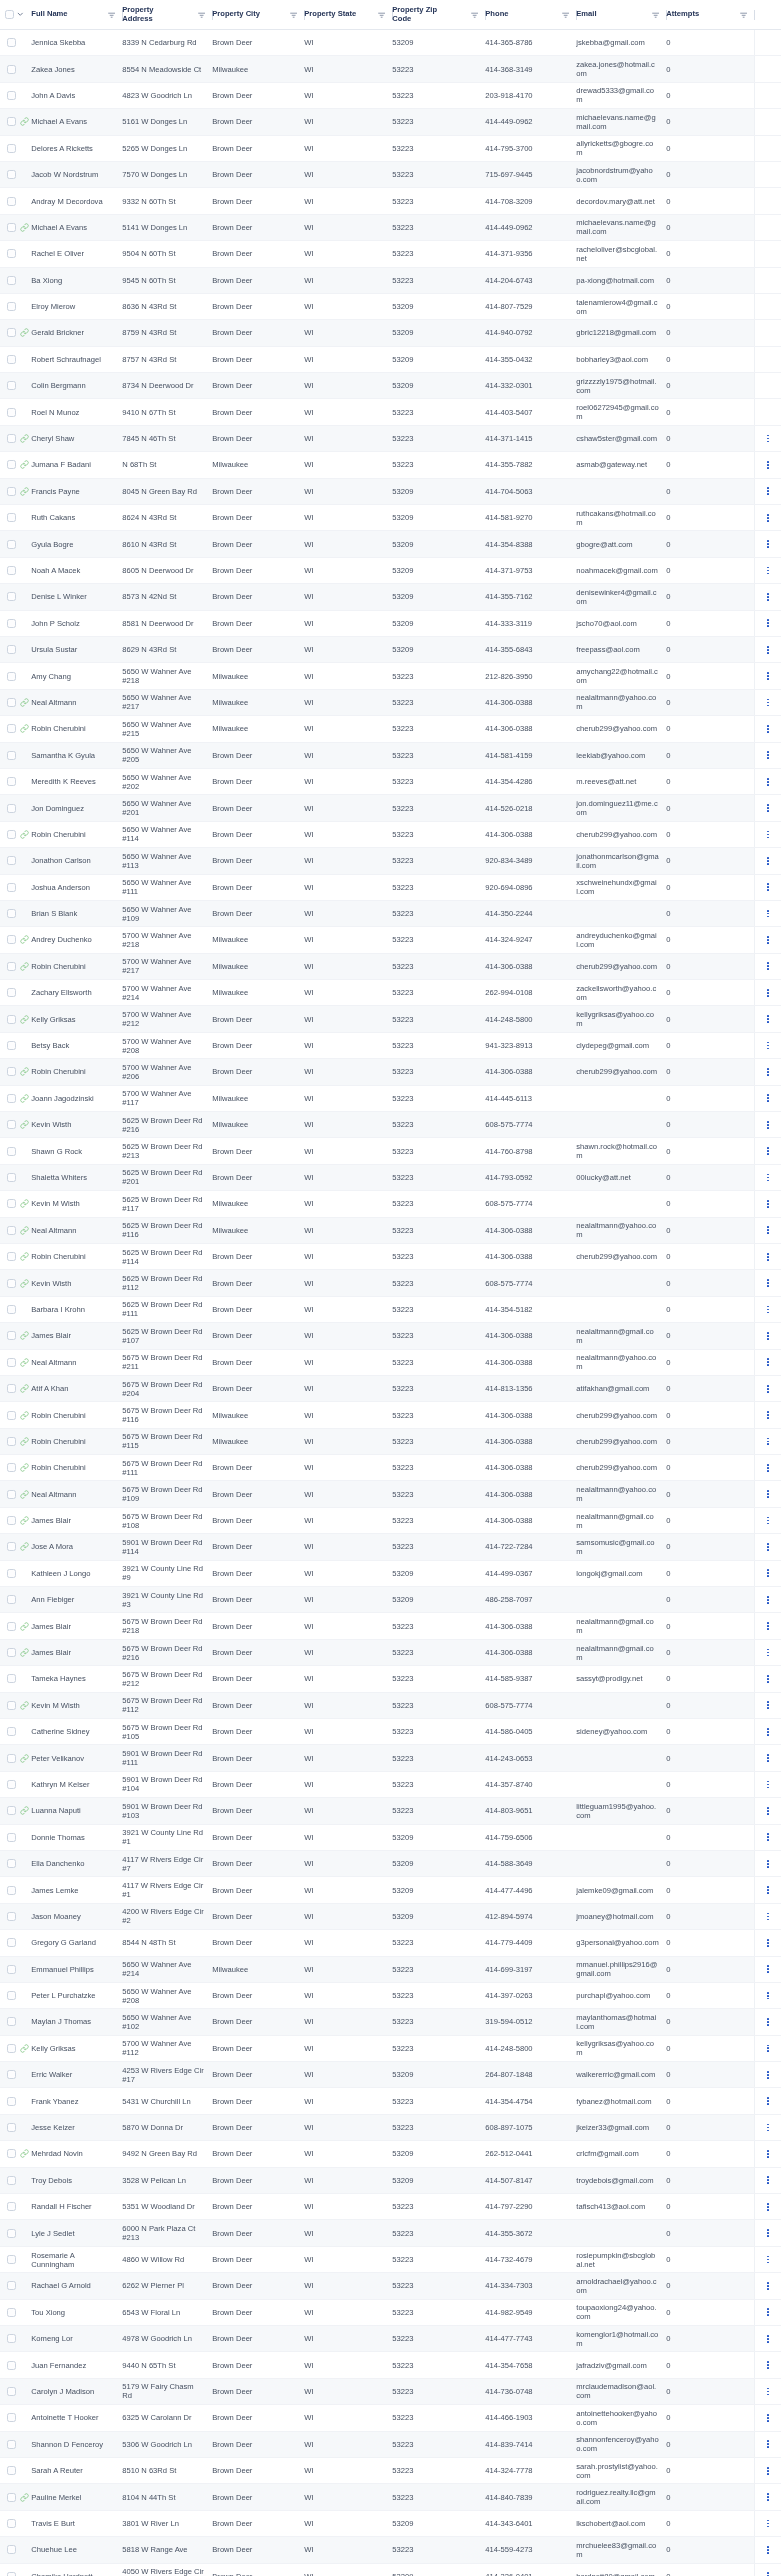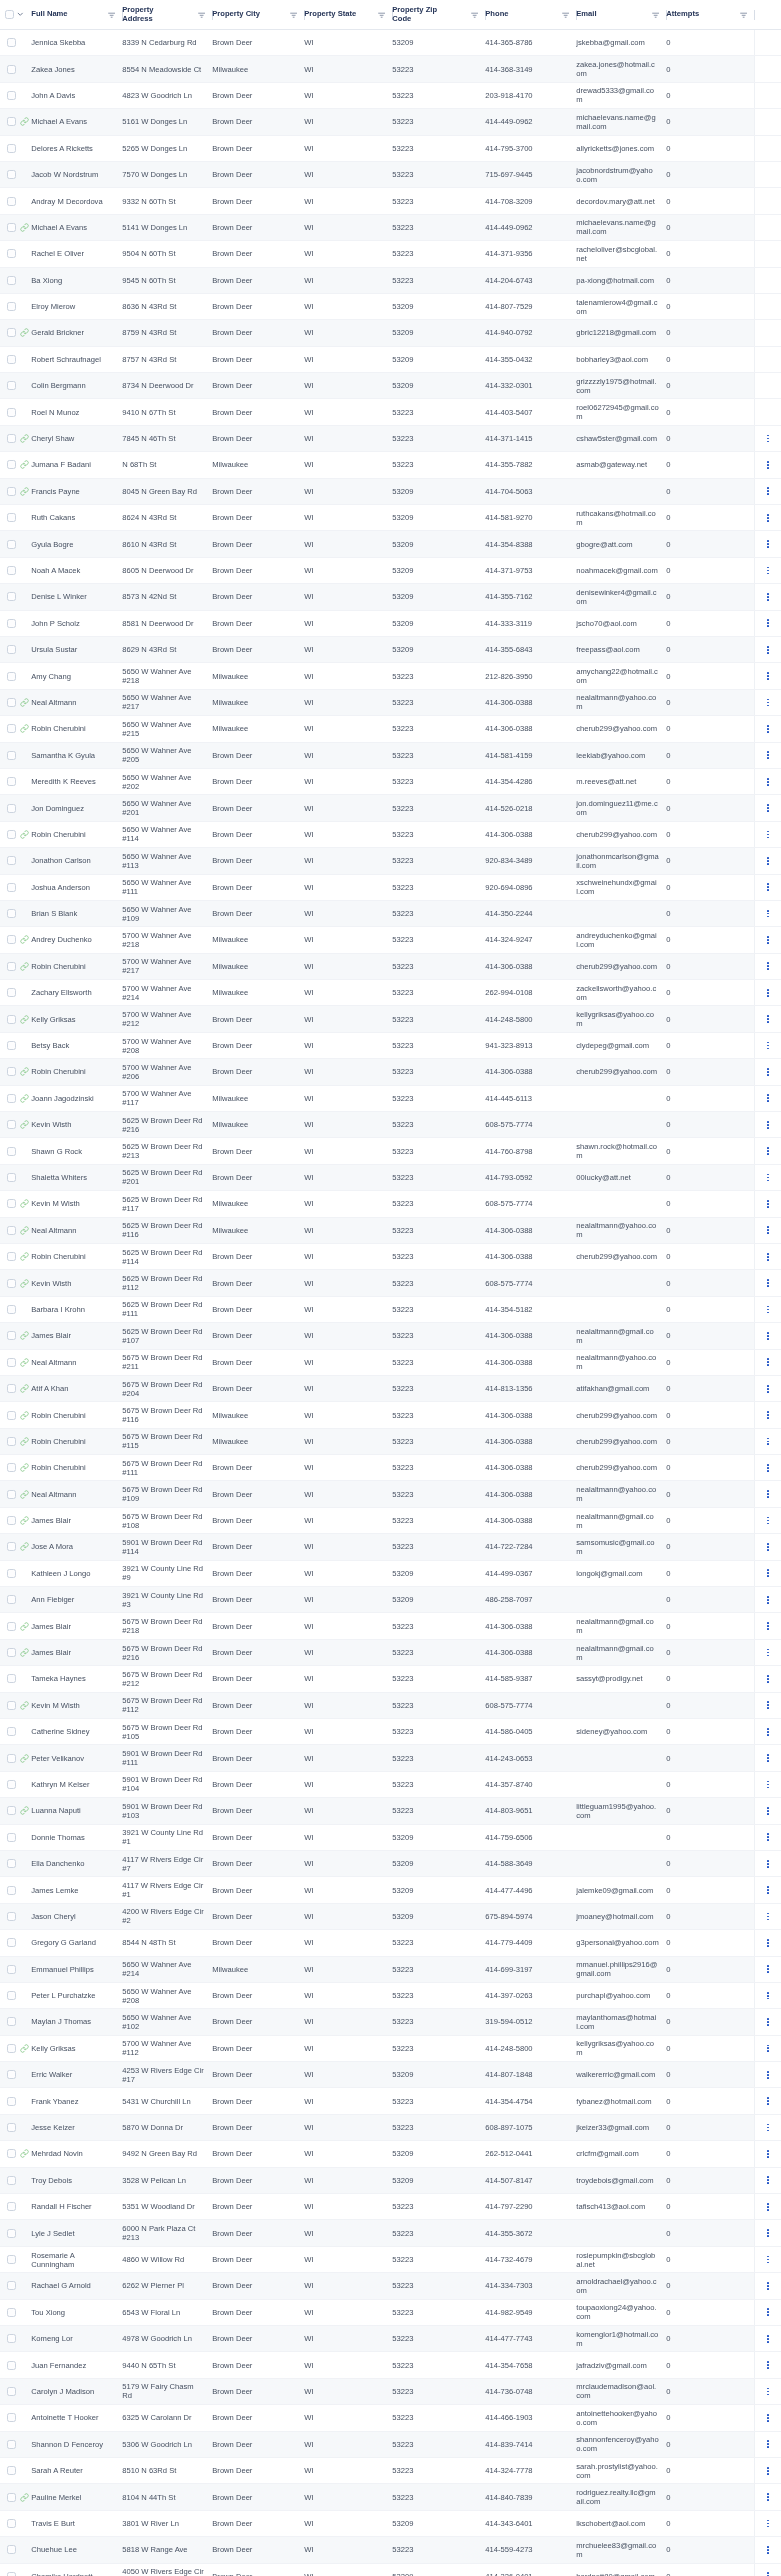--- a/index.html
+++ b/index.html
@@ -244,21 +244,21 @@
               <path d="M14 11a5 5 0 0 0-7.54-.54l-3 3a5 5 0 0 0 7.07 7.07l1.71-1.71"></path>
             </svg>
       </span>
     </div>
     <div class="cell nb">Delores A Ricketts</div>
     <div class="cell nb">5265 W Donges Ln</div>
     <div class="cell nb">Brown Deer</div>
     <div class="cell nb">WI</div>
     <div class="cell nb">53223</div>
     <div class="cell nb">414-795-3700</div>
-    <div class="cell">allyricketts@jones.com</div>
+    <div class="cell">allyricketts@gbogre.com</div>
     <div class="cell nb">0</div>
     <div class="actions-cell">
       <span class="dots" style="visibility: hidden;">
             <i></i>
             <i></i>
             <i></i>
           </span>
     </div>
   </div>
       <div class="row">
@@ -2114,26 +2114,26 @@
       <input type="checkbox" class="checkbox" style="">
     </div>
     <div class="icon-cell">
       <span style="display: flex; visibility: hidden;">
         <svg class="link-svg" width="9" height="9" viewBox="0 0 24 24" fill="none" stroke="#7cc47f" stroke-width="2" stroke-linecap="round" stroke-linejoin="round">
               <path d="M10 13a5 5 0 0 0 7.54.54l3-3a5 5 0 0 0-7.07-7.07l-1.72 1.71"></path>
               <path d="M14 11a5 5 0 0 0-7.54-.54l-3 3a5 5 0 0 0 7.07 7.07l1.71-1.71"></path>
             </svg>
       </span>
     </div>
-    <div class="cell nb">Jason Cheryl</div>
+    <div class="cell nb">Jason Moaney</div>
     <div class="cell nb">4200 W Rivers Edge Cir #2</div>
     <div class="cell nb">Brown Deer</div>
     <div class="cell nb">WI</div>
     <div class="cell nb">53209</div>
-    <div class="cell nb">675-894-5974</div>
+    <div class="cell nb">412-894-5974</div>
     <div class="cell">jmoaney@hotmail.com</div>
     <div class="cell nb">0</div>
     <div class="actions-cell">
       <span class="dots">
             <i></i>
             <i></i>
             <i></i>
           </span>
     </div>
   </div>
@@ -2287,21 +2287,21 @@
               <path d="M10 13a5 5 0 0 0 7.54.54l3-3a5 5 0 0 0-7.07-7.07l-1.72 1.71"></path>
               <path d="M14 11a5 5 0 0 0-7.54-.54l-3 3a5 5 0 0 0 7.07 7.07l1.71-1.71"></path>
             </svg>
       </span>
     </div>
     <div class="cell nb">Erric Walker</div>
     <div class="cell nb">4253 W Rivers Edge Cir #17</div>
     <div class="cell nb">Brown Deer</div>
     <div class="cell nb">WI</div>
     <div class="cell nb">53209</div>
-    <div class="cell nb">414-807-1848</div>
+    <div class="cell nb">264-807-1848</div>
     <div class="cell">walkererric@gmail.com</div>
     <div class="cell nb">0</div>
     <div class="actions-cell">
       <span class="dots">
             <i></i>
             <i></i>
             <i></i>
           </span>
     </div>
   </div>

